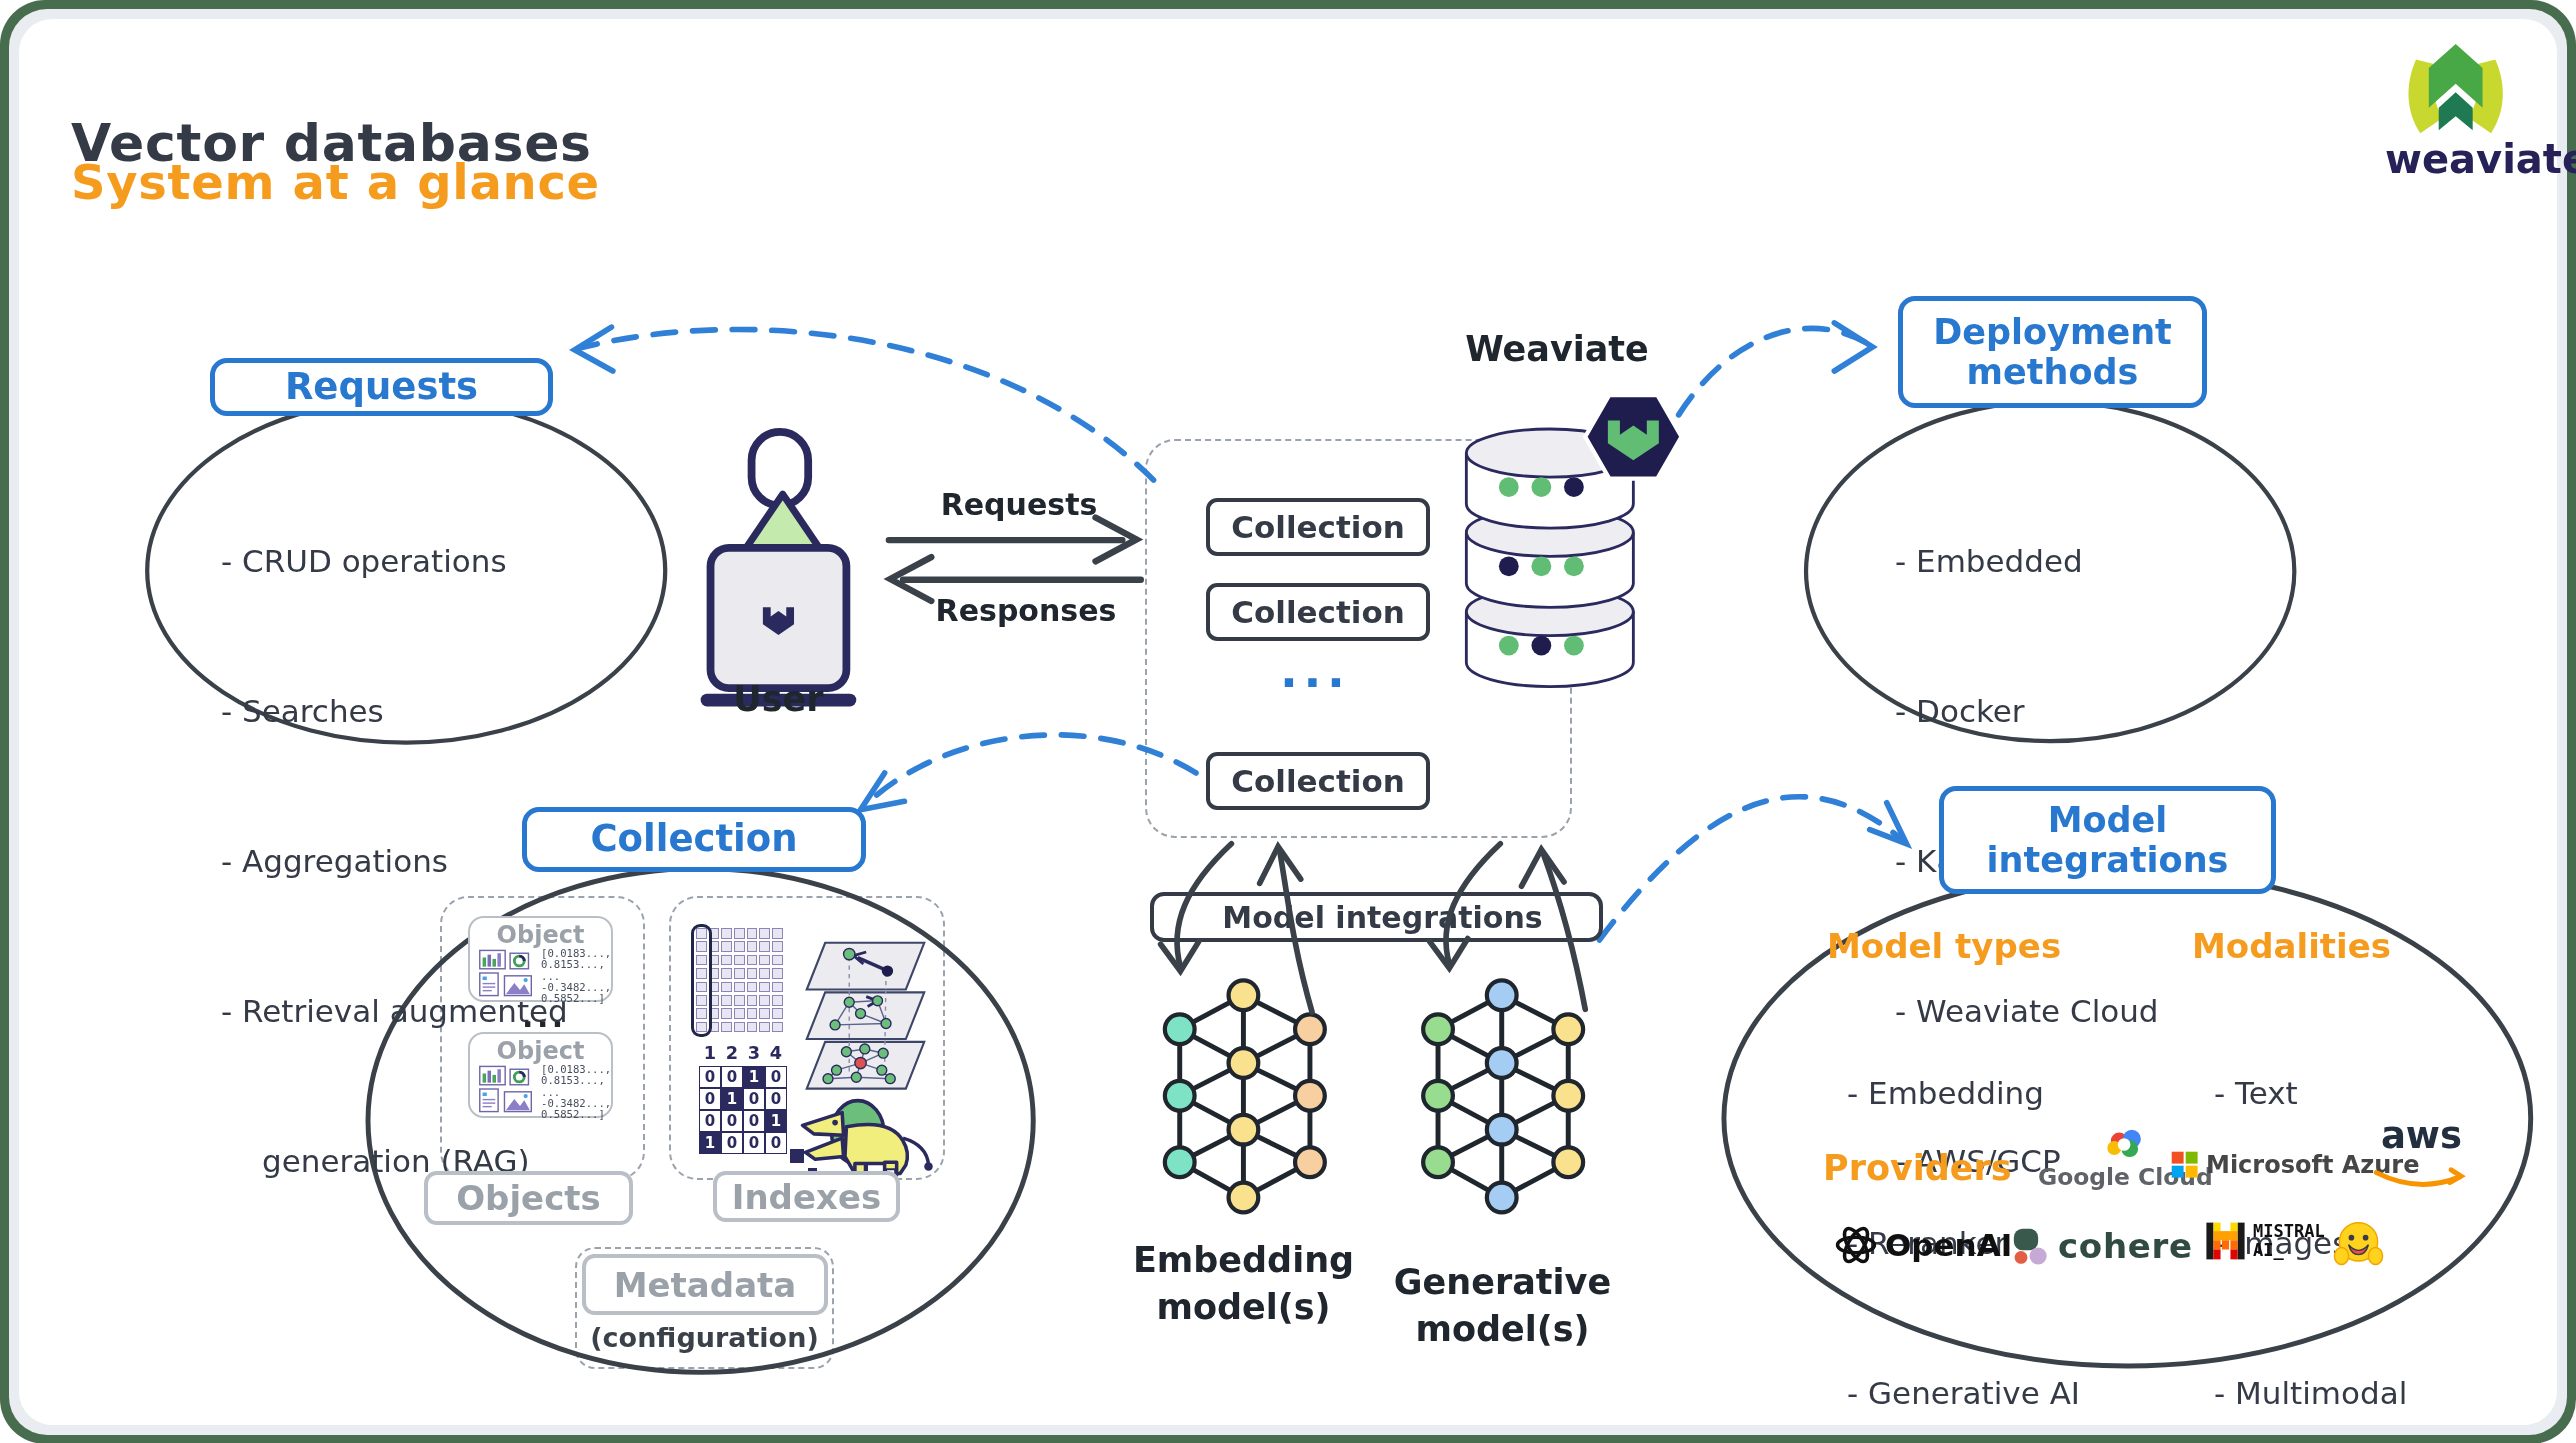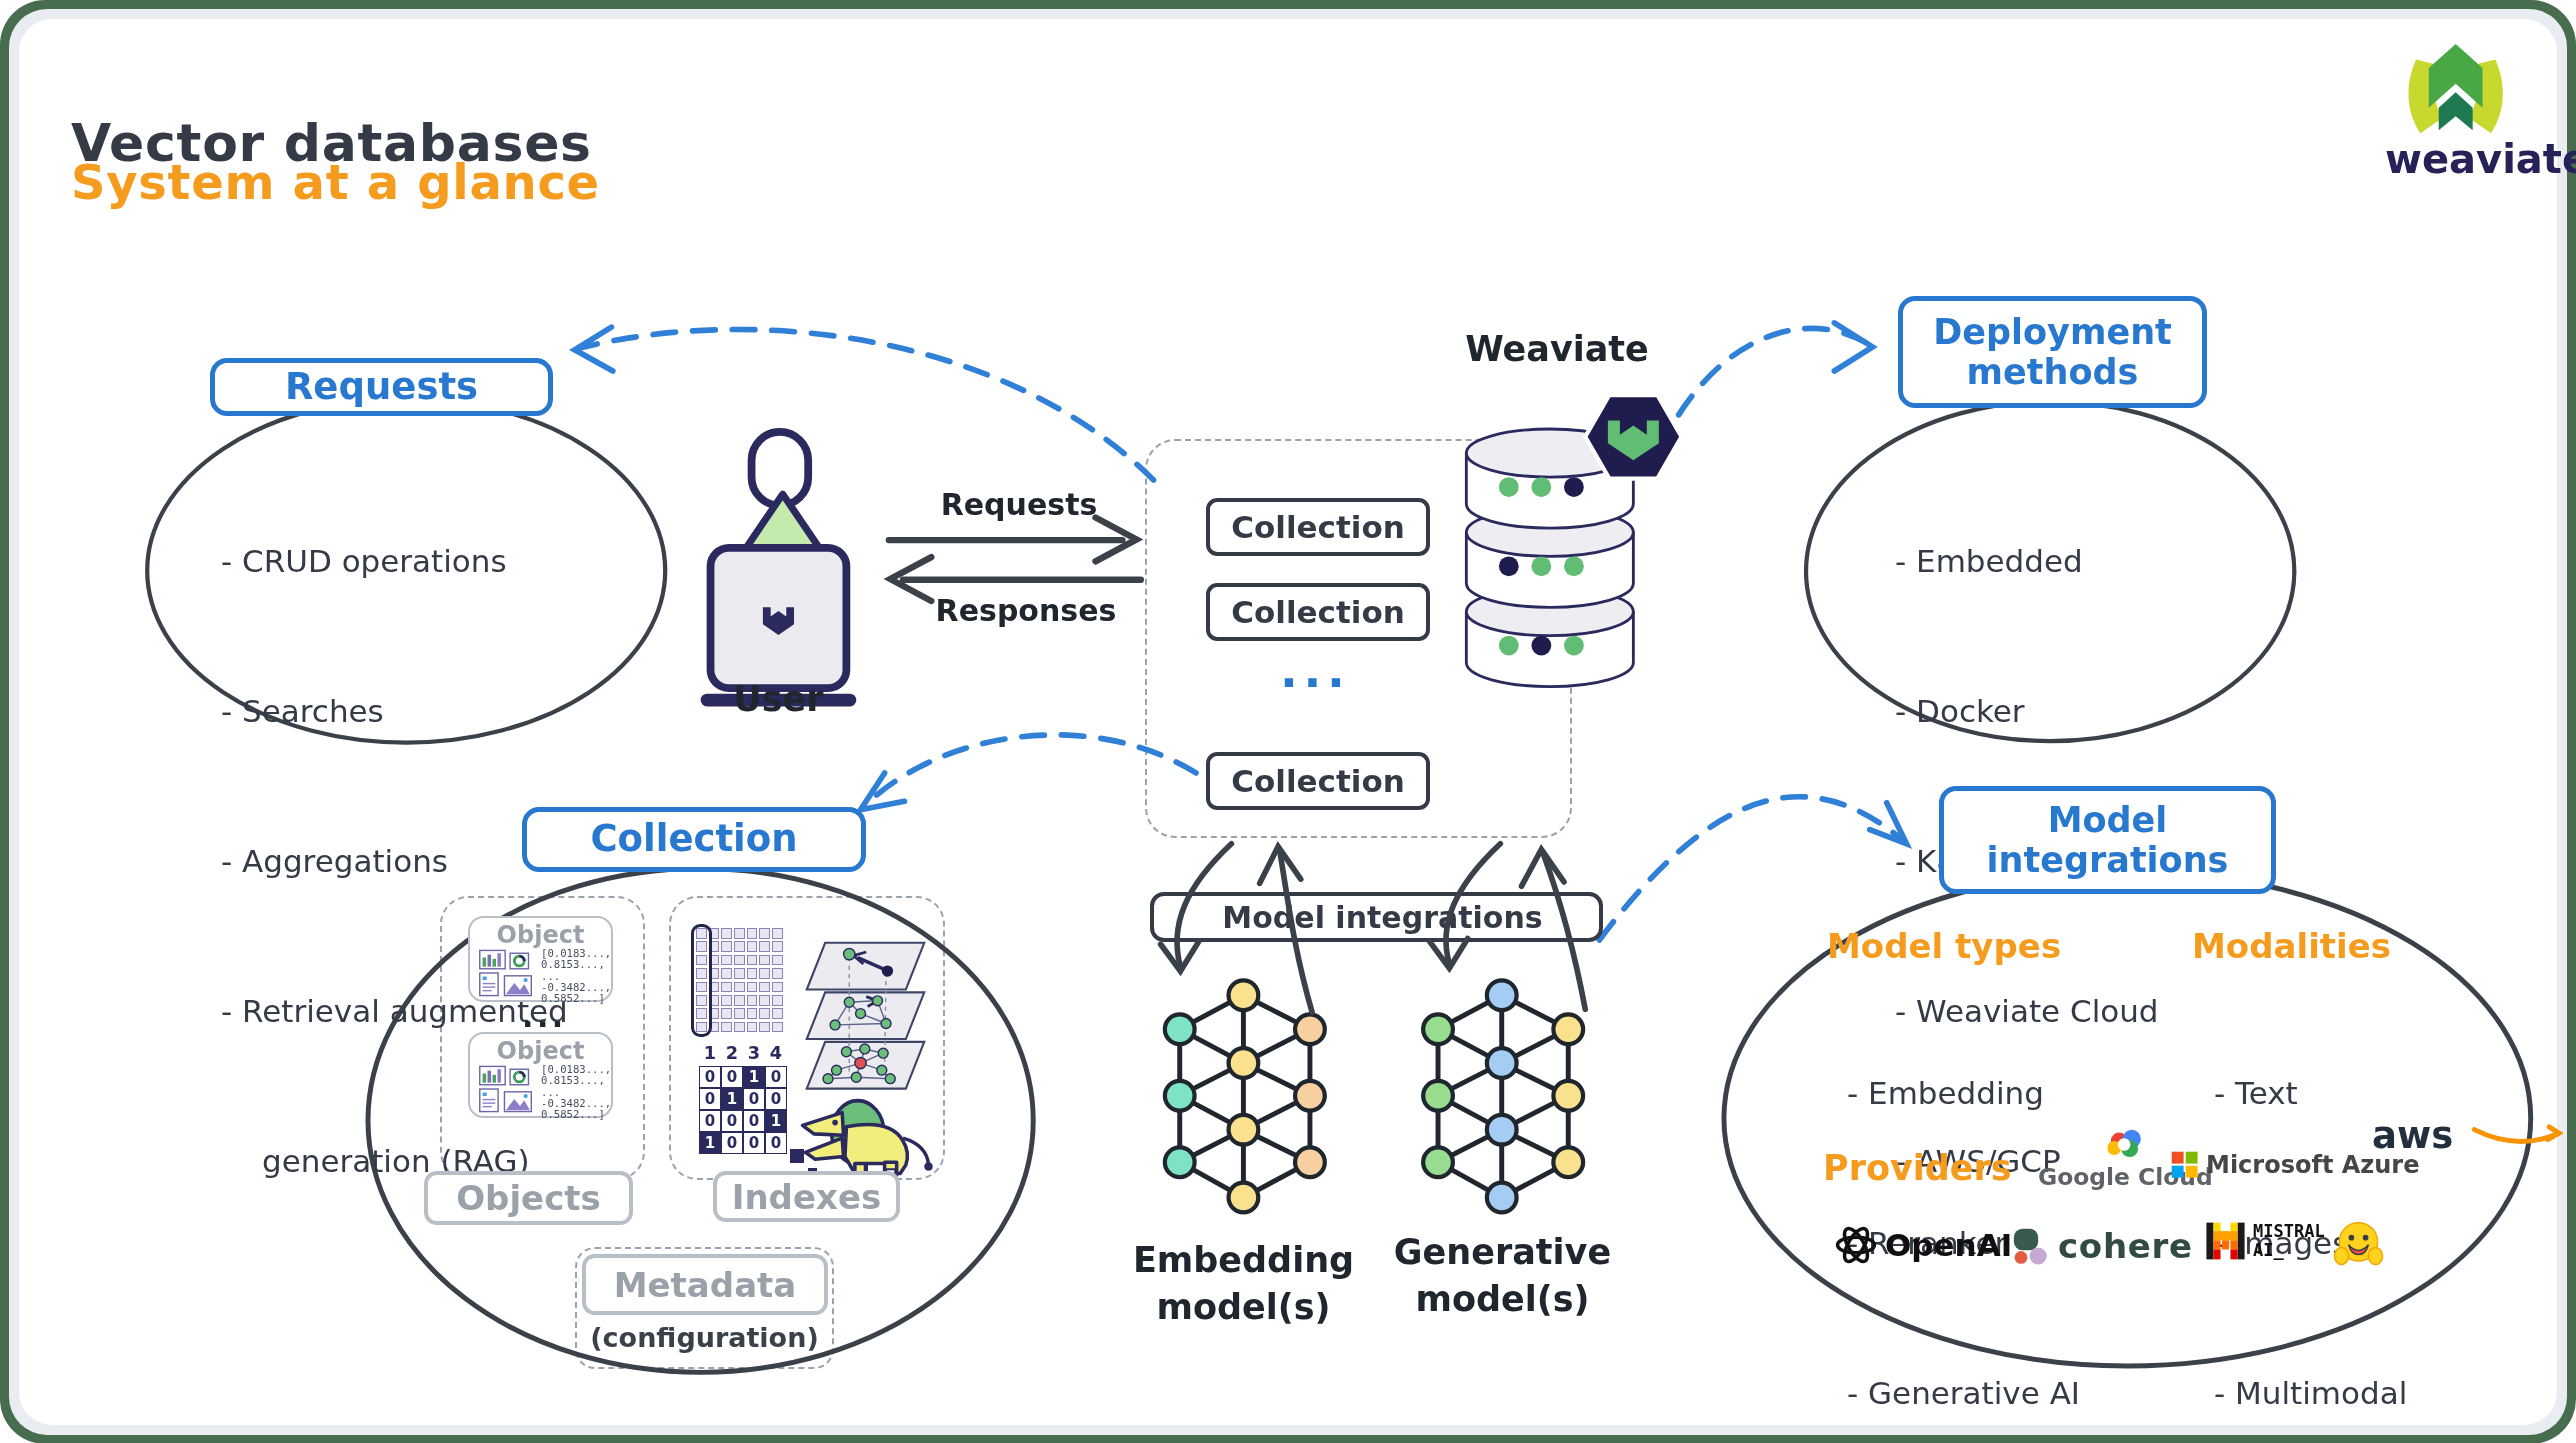--- a/index.html
+++ b/index.html
@@ -487,21 +487,21 @@
   </div>
   <div class="abs cfg" style="left:577px;top:1322px;width:255px;">(configuration)</div>
 
   <div class="abs coll-box" style="left:1150px;top:892px;width:453px;height:50px;border-radius:14px;font-size:30px;z-index:6;padding-left:12px;">
     <div>Model integrations</div>
   </div>
   <div class="abs net-label" style="left:1116px;top:1237px;width:255px;">
     <div>Embedding</div>
     <div>model(s)</div>
   </div>
-  <div class="abs net-label" style="left:1375px;top:1229px;width:255px;">
+  <div class="abs net-label" style="left:1375px;top:1259px;width:255px;">
     <div>Generative</div>
     <div>model(s)</div>
   </div>
 
   <div class="abs bubble-title" style="left:1939px;top:786px;width:337px;height:108px;font-size:35px;">
     <div>Model</div>
     <div>integrations</div>
   </div>
   <div class="abs orange-h" style="left:1827px;top:926px;">Model types</div>
   <div class="abs items" style="left:1847px;top:968px;">
@@ -529,21 +529,21 @@
   </div>
   <div class="provider" style="left:2171px;top:1151px;">
     <svg width="28" height="28" viewBox="0 0 40 40">
       <rect x="1" y="1" width="17" height="17" fill="#f25022"></rect>
         <rect x="21" y="1" width="17" height="17" fill="#7fba00"></rect>
       <rect x="1" y="21" width="17" height="17" fill="#00a4ef"></rect>
         <rect x="21" y="21" width="17" height="17" fill="#ffb900"></rect>
     </svg>
     <span class="pv-azure">Microsoft Azure</span>
   </div>
-  <div class="provider" style="left:2372px;top:1122px;gap:17px;">
+  <div class="provider" style="left:2372px;top:1122px;flex-direction:column;gap:17px;">
     <span class="pv-aws">aws</span>
     <svg width="99" height="24" viewBox="0 0 140 34">
       <path d="M6,8 q60,30 118,6" fill="none" stroke="#f79400" stroke-width="7" stroke-linecap="round"></path>
       <polyline points="112,4 126,13 110,22" fill="none" stroke="#f79400" stroke-width="7" stroke-linecap="round"></polyline>
     </svg>
   </div>
 
   <div class="provider" style="left:1834px;top:1223px;">
     <svg width="44" height="44" viewBox="0 0 62 62">
       <g stroke="#101010" stroke-width="5" fill="none">

